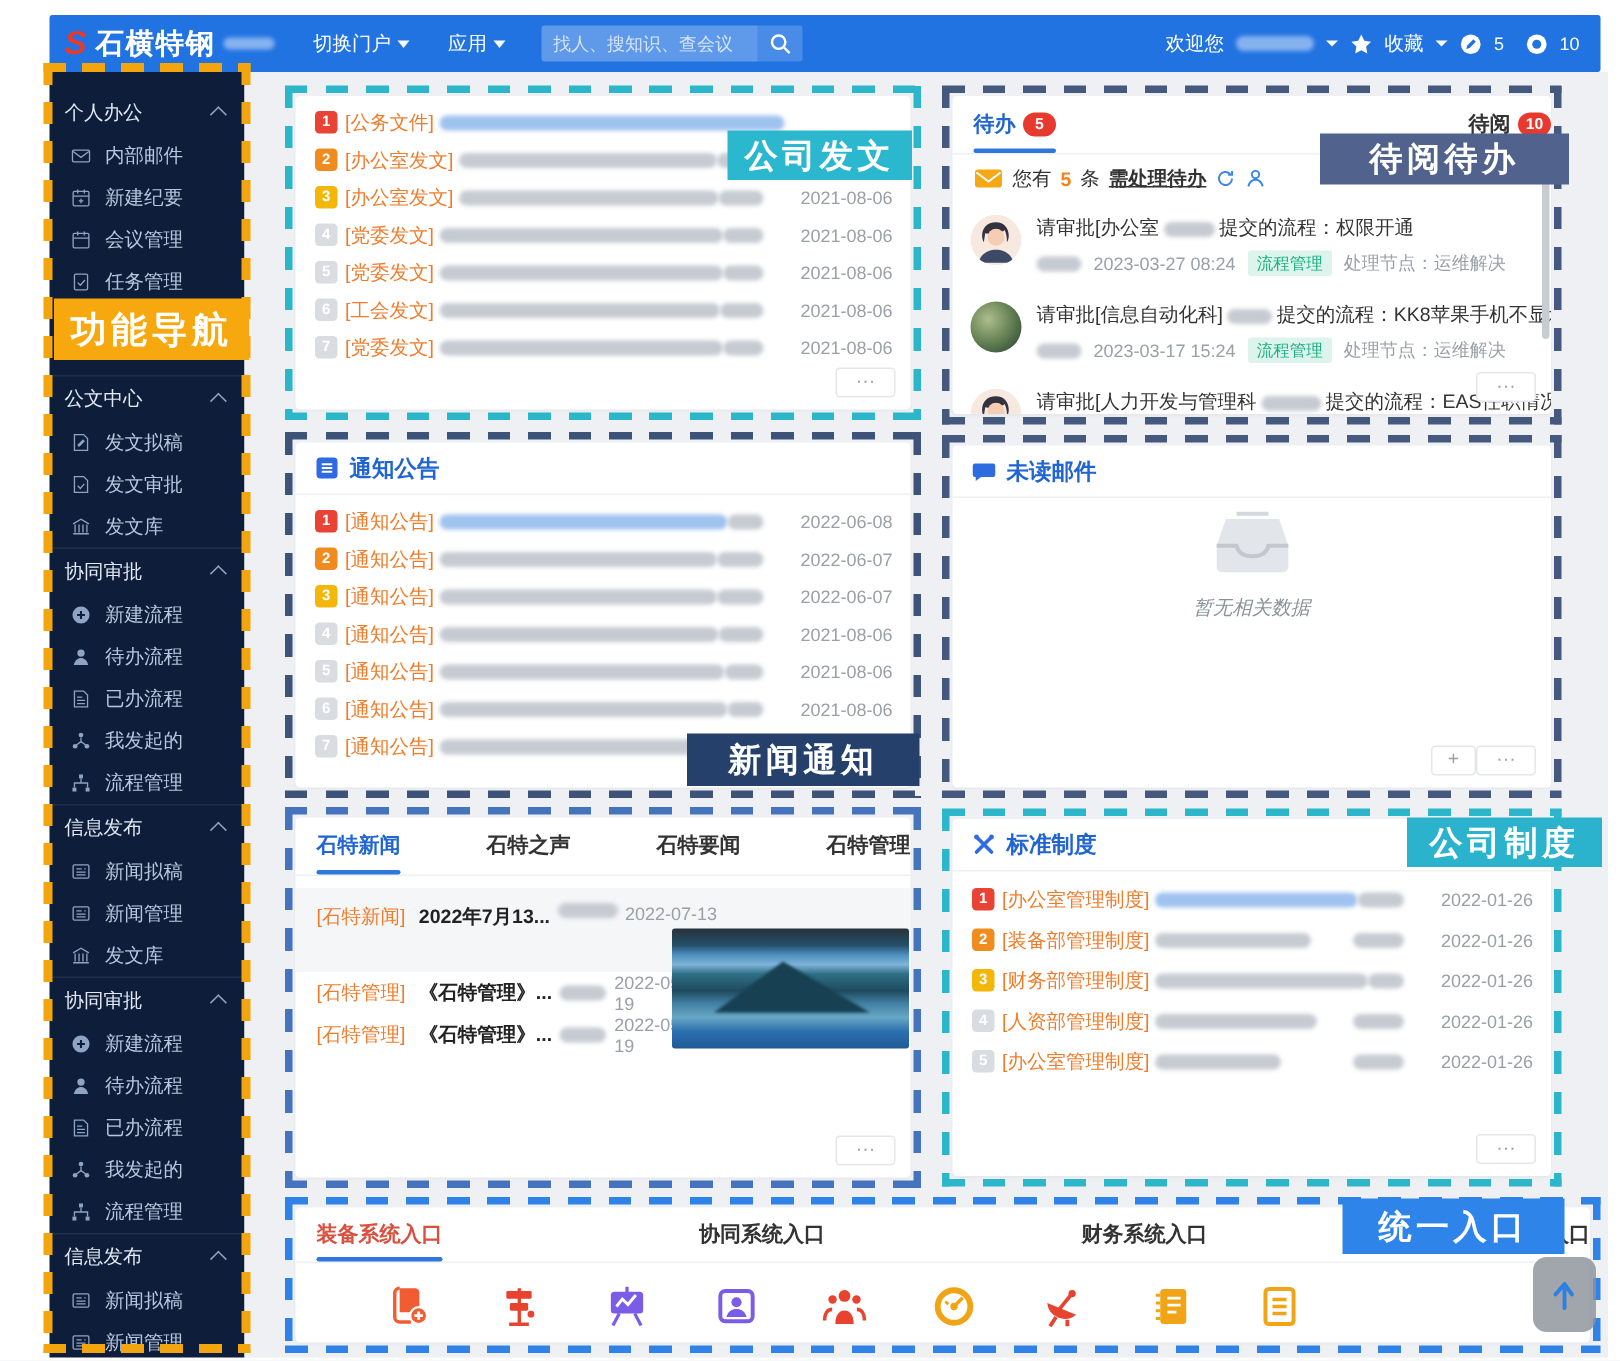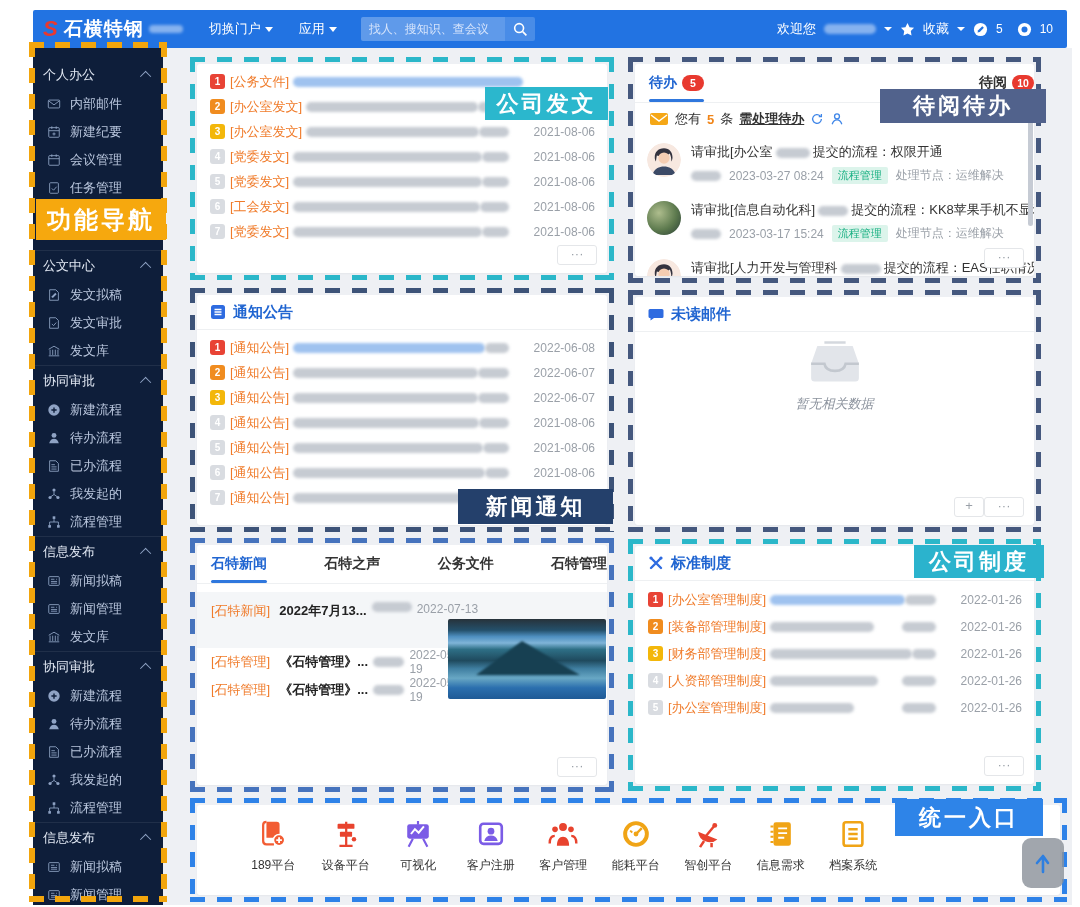--- a/index.html
+++ b/index.html
@@ -539,21 +539,21 @@
       </div>
   </div>
 </div>
 <div class="overlay-label" style="left:458px;top:489px;width:155px;height:35px;background:#24406b">新闻通知</div>
 
 <div class="dash" style="left:190px;top:538px;width:424px;height:254px;--dc:#4673bd">
   <div class="card">
     <div class="tabbar">
         <span class="tab active">石特新闻</span>
         <span class="tab">石特之声</span>
-        <span class="tab">公务文件</span>
+        <span class="tab">石特要闻</span>
         <span class="tab">石特管理</span>
       </div>
     <div style="padding-top:8px">
         <div class="news-row hl">
           <span class="otag">[石特新闻]</span>
           <span class="ttl">2022年7月13...</span>
           <span class="blurbar" style="width: 40px;"></span>
           <span class="ndate">2022-07-13</span>
         </div>
         <div class="news-row">
@@ -730,24 +730,30 @@
           <span class="otag">[办公室管理制度]</span>
           <span class="blurbar" style="width: 84px;"></span>
           <span class="flex1"></span>
           <span class="blurbar ablur" style="width: 34px;"></span>
           <span class="ldate">2022-01-26</span>
         </div>
       </div>
     <div class="more-btn">···</div>
   </div>
 </div>
-<div class="overlay-label" style="left:914px;top:545px;width:130px;height:33px;background:#2bb3cd">公司制度</div>
+<div class="overlay-label" style="left:938px;top:545px;width:130px;height:33px;background:#2bb3cd">公司制度</div>
 
 <div class="dash" style="left:190px;top:798px;width:877px;height:104px;--dc:#2e82e8">
   <div class="card">
+    <div class="tabbar" style="height:36px">
+        <span class="tab active red">装备系统入口</span>
+        <span class="tab">协同系统入口</span>
+        <span class="tab">财务系统入口</span>
+        <span class="tab">采购系统入口</span>
+      </div>
     <div class="entry-row">
         <div class="entry-item">
           <div class="entry-ico" style="color: rgb(242, 92, 51);"><svg viewBox="0 0 32 32">
               <path d="M9 3h11a3 3 0 013 3v16a3 3 0 00-3-2H9z" fill="currentColor"></path>
               <path d="M9 3C7 3 5.5 4.5 5.5 6.5v17C5.5 25.5 7 27 9 27h8" fill="none" stroke="currentColor" stroke-width="2.4"></path>
               <circle cx="22.5" cy="22.5" r="6" fill="currentColor" stroke="#fff" stroke-width="1.6"></circle>
               <path d="M22.5 19.5v6M19.5 22.5h6" stroke="#fff" stroke-width="2"></path>
             </svg></div>
           <div class="entry-lbl">189平台</div>
         </div>

